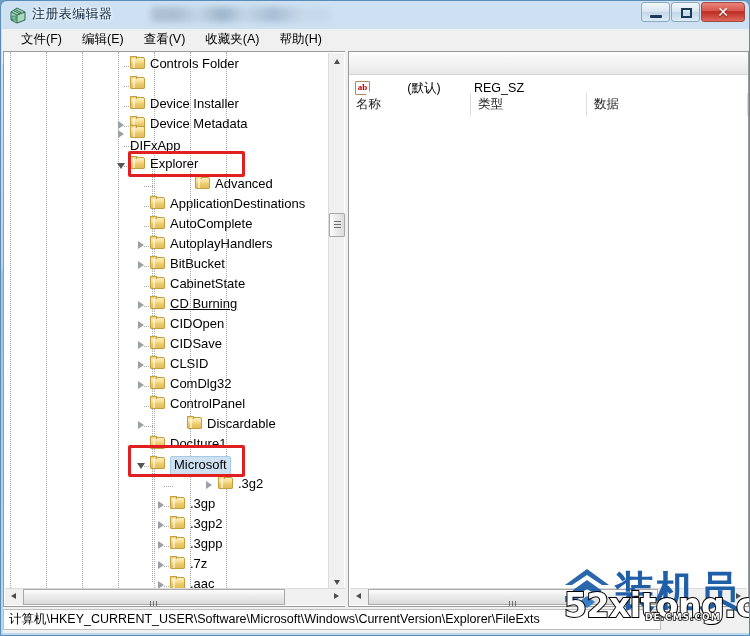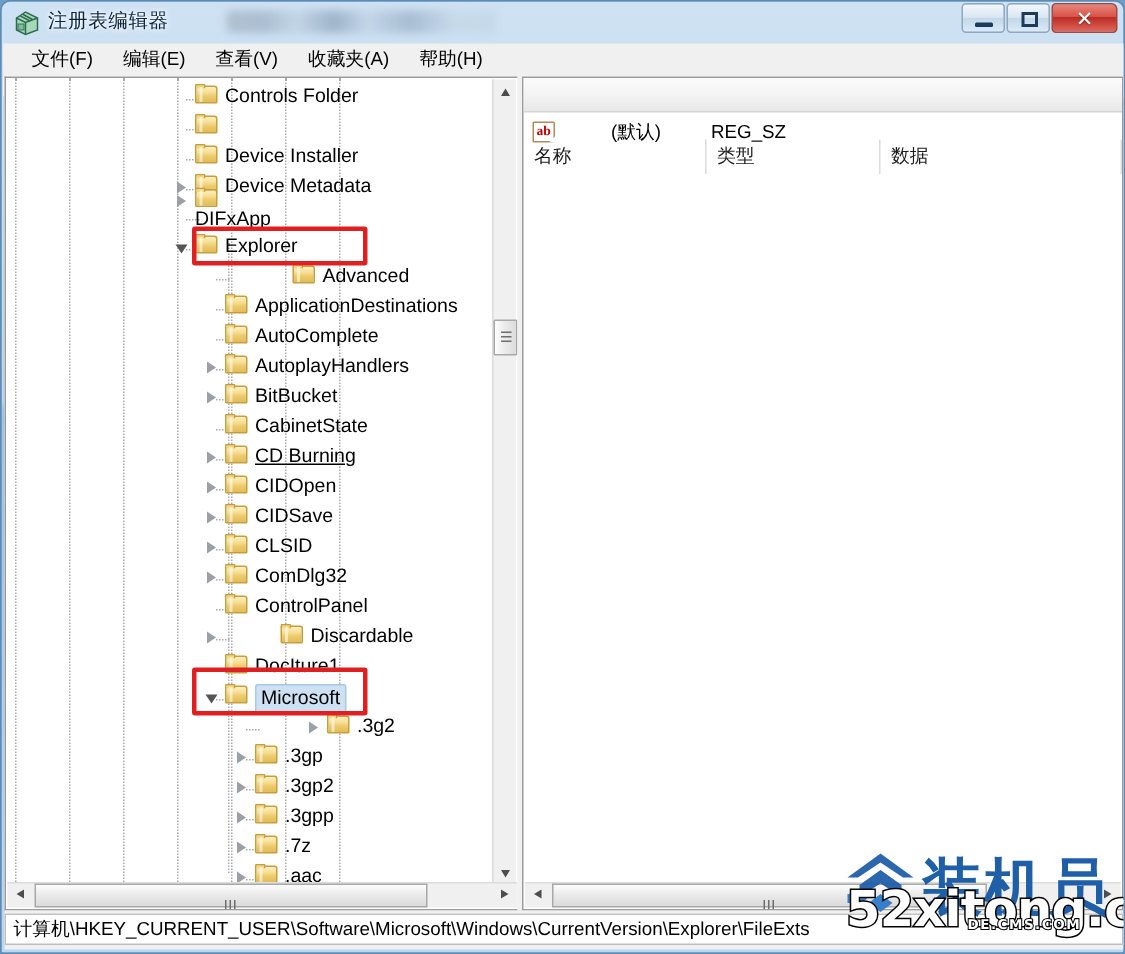--- a/index.html
+++ b/index.html
@@ -379,21 +379,21 @@
   }
 
   
   #statusbar {
     position: absolute; left: 2px; bottom: 2px;
     width: 746px; height: 26px;
     background: #f0f0f0;
   }
   #status-field {
     position: absolute; left: 0; top: 2px;
-    width: 746px; height: 21px;
+    width: 658px; height: 21px;
     background: #fff;
     border: 1px solid #bfbfbf;
     font-size: 12.5px;
     color: #000;
     line-height: 19px;
     padding-left: 5px;
     white-space: nowrap;
     overflow: hidden;
   }
 

